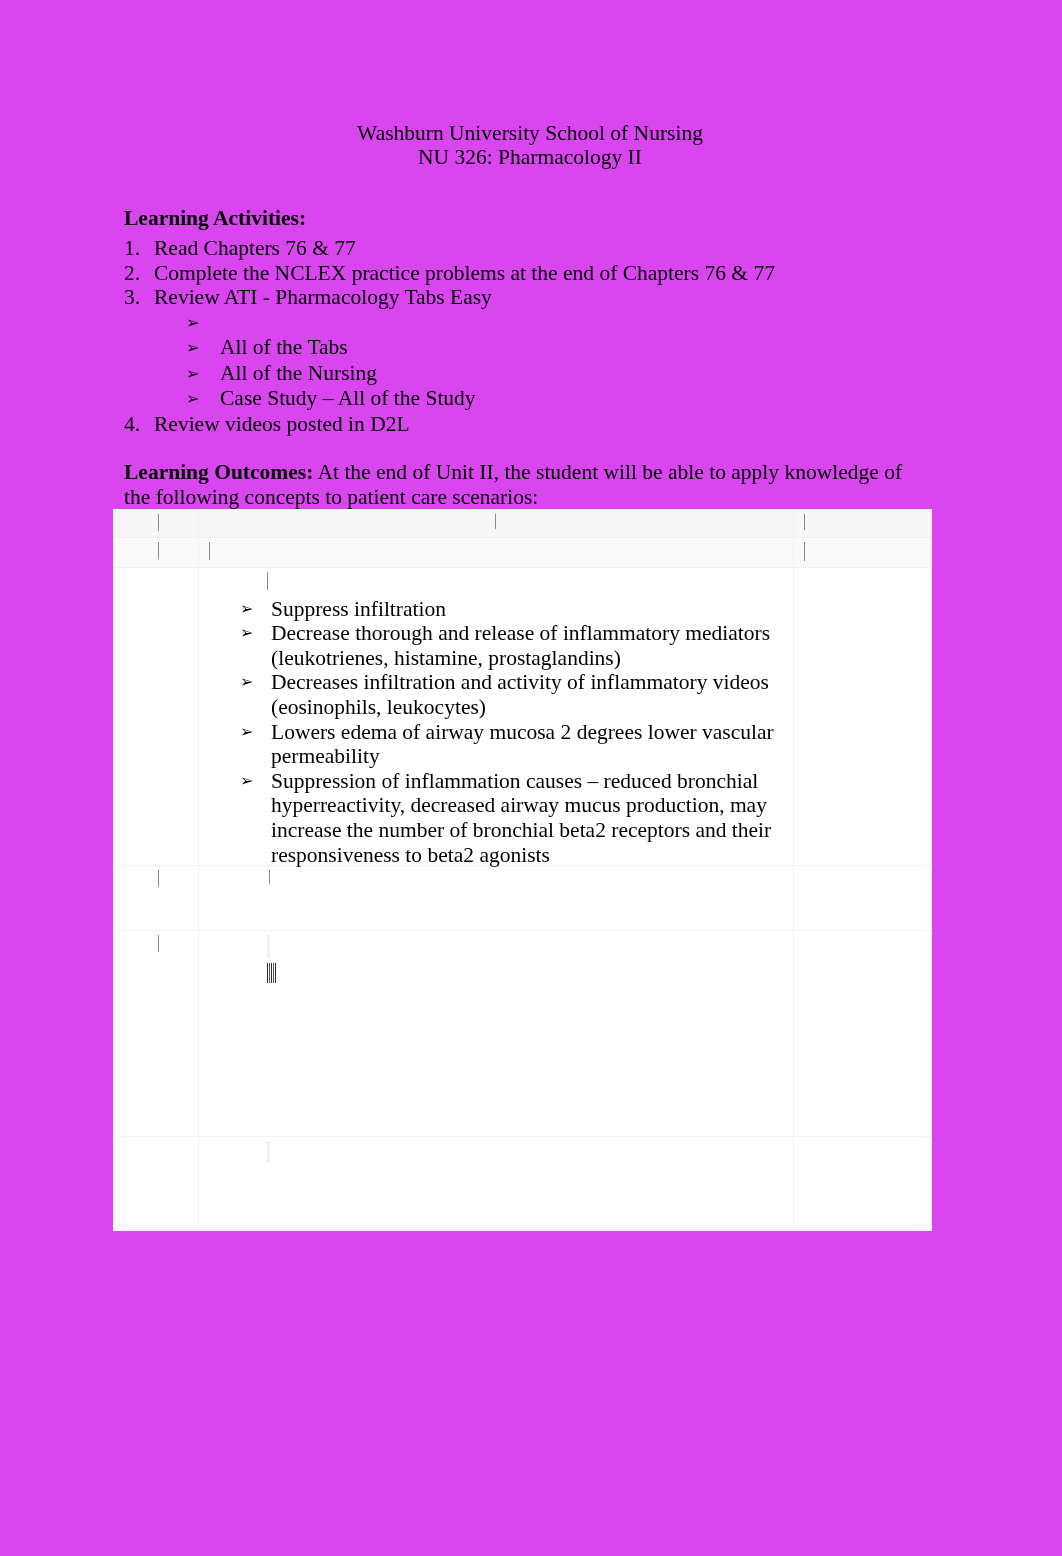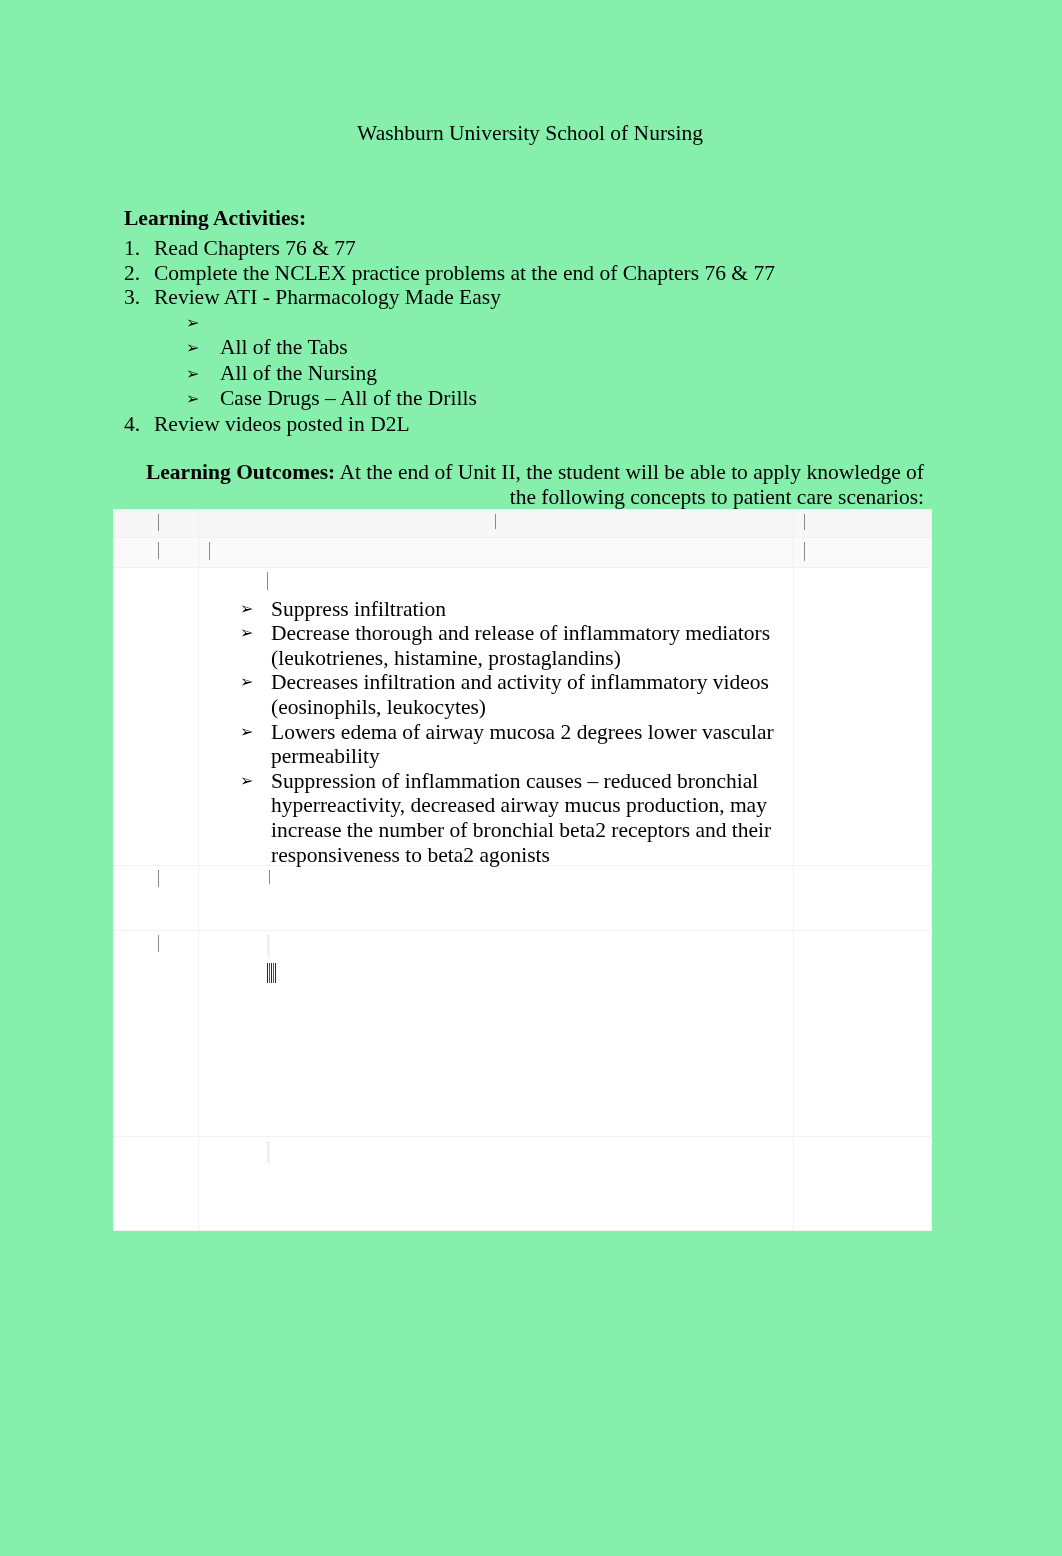--- a/index.html
+++ b/index.html
@@ -14,21 +14,21 @@
     font-family: "Liberation Serif", "DejaVu Serif", serif;
     color: #000000;
     overflow: hidden;
   }
 
   .page {
     position: absolute;
     left: 0; top: 0;
     width: 1062px;
     height: 1556px;
-    background: #86efac;
+    background: #d946ef;
   }
 
   
   .doc-header {
     position: absolute;
     left: 124px;
     top: 122px;
     width: 812px;
     text-align: center;
     font-size: 21.5px;
@@ -89,21 +89,21 @@
   }
 
   
   .outcomes-para {
     position: absolute;
     left: 124px;
     top: 460px;
     width: 800px;
     font-size: 21.5px;
     line-height: 24.5px;
-    text-align: right;
+    text-align: left;
   }
   .outcomes-para .lead { font-weight: bold; }
 
   
   .outcomes-table {
     position: absolute;
     left: 113px;
     top: 509px;
     width: 818px;
     border-collapse: collapse;
@@ -190,56 +190,57 @@
   .row-blank-2 .cell-pad { height: 196px; }
   .row-blank-3 .cell-pad { height: 84px; }
 </style>
 </head>
 <body>
 
 <div class="page">
 
   <div class="doc-header">
     <div>Washburn University School of Nursing</div>
+    <div>NU 326: Pharmacology II</div>
   </div>
 
   <div class="activities-heading">Learning Activities:</div>
 
   <div class="activities-list">
 
     <div class="num-item">
       <span class="num">1.</span>
       <span class="num-text">Read Chapters 76 &amp; 77</span>
     </div>
 
     <div class="num-item">
       <span class="num">2.</span>
       <span class="num-text">Complete the NCLEX practice problems at the end of Chapters 76 &amp; 77</span>
     </div>
 
     <div class="num-item">
       <span class="num">3.</span>
-      <span class="num-text">Review ATI - Pharmacology Made Easy</span>
+      <span class="num-text">Review ATI - Pharmacology Tabs Easy</span>
     </div>
 
     <div class="sub-list">
       <div class="arrow-item">
         <span class="arrow">➢</span>
       </div>
       <div class="arrow-item">
         <span class="arrow">➢</span>
         <span>All of the Tabs</span>
       </div>
       <div class="arrow-item">
         <span class="arrow">➢</span>
         <span>All of the Nursing</span>
       </div>
       <div class="arrow-item">
         <span class="arrow">➢</span>
-        <span>Case Drugs – All of the Drills</span>
+        <span>Case Study – All of the Study</span>
       </div>
     </div>
 
     <div class="num-item">
       <span class="num">4.</span>
       <span class="num-text">Review videos posted in D2L</span>
     </div>
 
   </div>
 

